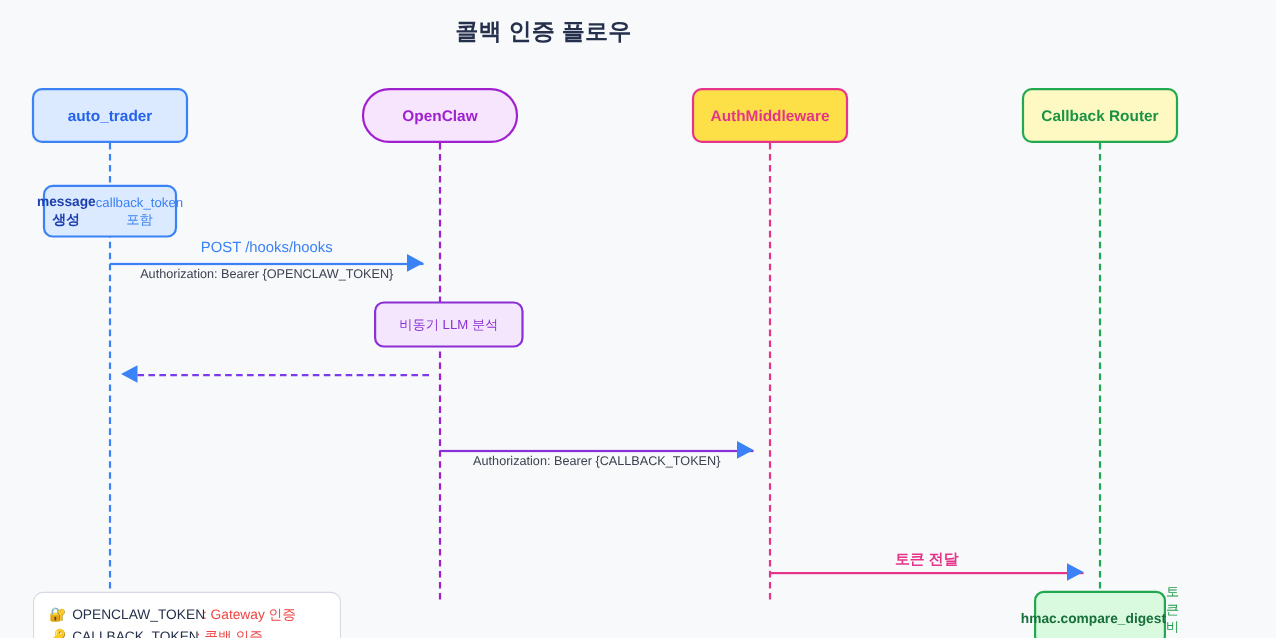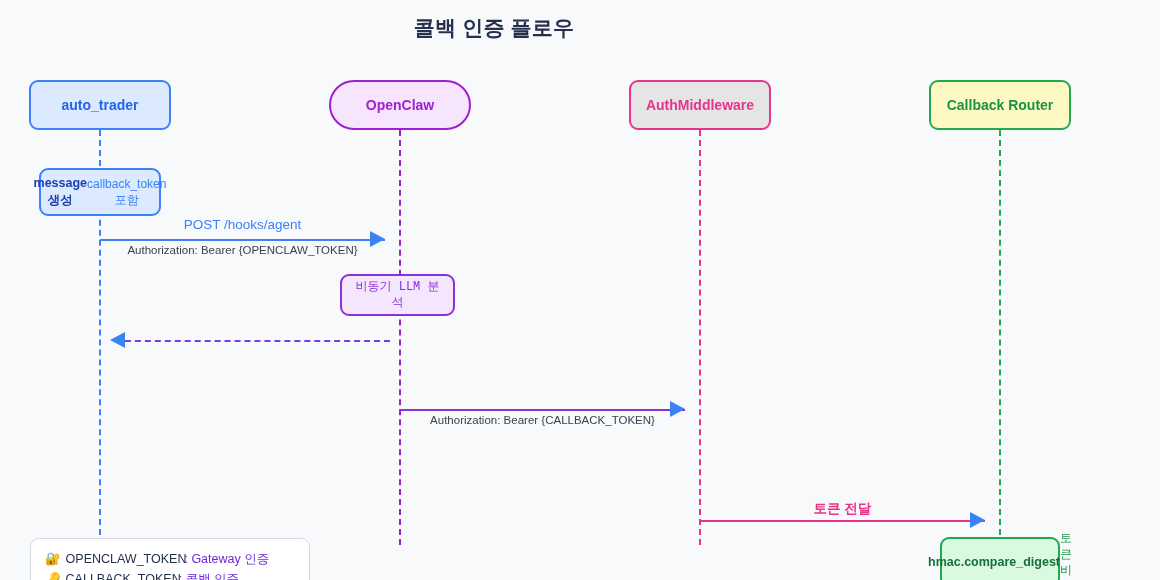--- a/index.html
+++ b/index.html
@@ -41,21 +41,21 @@
     border-style: solid;
     box-sizing: border-box;
     display: flex;
     align-items: center;
     justify-content: center;
     font-size: 14px;
     font-weight: bold;
   }
   .p-blue   { background:#dbeafe; border-color:#3b82f6; color:#2563eb; }
   .p-purple { background:#f7e5fe; border-color:#a020d0; color:#a020d0;border-radius:25px; }
-  .p-pink   { background:#e5e5e5; border-color:#e5348a; color:#e5348a; }
+  .p-pink   { background:#fde047; border-color:#e5348a; color:#e5348a; }
   .p-green  { background:#fef9c3; border-color:#22a94f; color:#1a9444; }
 
   
   .lifeline {
     position: absolute;
     top: 130px;
     width: 0;
     border-left-width: 2px;
     border-left-style: dashed;
   }
@@ -150,21 +150,21 @@
   .legend-row {
     display: flex;
     align-items: baseline;
     font-size: 12.5px;
     color: #25314c;
     line-height: 1.6;
     white-space: nowrap;
   }
   .legend-row .lg-icon { margin-right: 5px; font-size: 12.5px; }
   .legend-row .lg-key  { font-weight: normal; }
-  .legend-row .lg-val  { color:#6d28d9; margin-left: -2px; }
+  .legend-row .lg-val  { color:#ef4444; margin-left: -2px; }
 </style>
 </head>
 <body>
 
 <div id="diagram-root">
 
   <div class="diagram-title">콜백 인증 플로우</div>
 
   <div class="participant p-blue" style="left:29px;">auto_trader</div>
   <div class="participant p-purple" style="left:329px;">OpenClaw</div>
@@ -174,31 +174,31 @@
   <div class="lifeline ll-blue" style="left:99px;  height:415px;"></div>
   <div class="lifeline ll-purple" style="left:399px; height:415px;"></div>
   <div class="lifeline ll-pink" style="left:699px; height:415px;"></div>
   <div class="lifeline ll-green" style="left:999px; height:415px;"></div>
 
   <div class="note n-blue" style="left:39px; top:168px; width:122px; height:48px;">
     <div class="note-title">message 생성</div>
     <div class="note-sub">callback_token 포함</div>
   </div>
 
-  <div class="note n-purple" style="left:340px; top:274px; width:115px; height:42px;font-family:Liberation Mono, monospace;">
+  <div class="note n-purple" style="left:340px; top:274px; width:136px; height:42px;">
     <div class="note-sub">비동기 LLM 분석</div>
   </div>
 
 
   <div class="note n-green" style="left:940px; top:537px; width:120px; height:50px;">
     <div class="note-title">hmac.compare_digest</div>
     <div class="note-sub">토큰 비교</div>
   </div>
 
-  <div class="msg-label above lbl-blue" style="left:100px; top:217px; width:285px;">POST /hooks/agent</div>
+  <div class="msg-label above lbl-blue" style="left:100px; top:217px; width:285px;">POST /hooks/hooks</div>
   <div class="msg-line m-blue" style="left:100px; top:239px; width:285px;"></div>
   <div class="arrowhead arrow-right" style="left:370px; top:231px;"></div>
   <div class="msg-label below" style="left:100px; top:244px; width:285px;">Authorization: Bearer {OPENCLAW_TOKEN}</div>
 
   <div class="msg-line m-violet dashed" style="left:115px; top:340px; width:275px;"></div>
   <div class="arrowhead arrow-left" style="left:110px; top:332px;"></div>
 
   <div class="msg-line m-purple" style="left:400px; top:409px; width:285px;"></div>
   <div class="arrowhead arrow-right" style="left:670px; top:401px;"></div>
   <div class="msg-label below" style="left:400px; top:414px; width:285px;">Authorization: Bearer {CALLBACK_TOKEN}</div>

